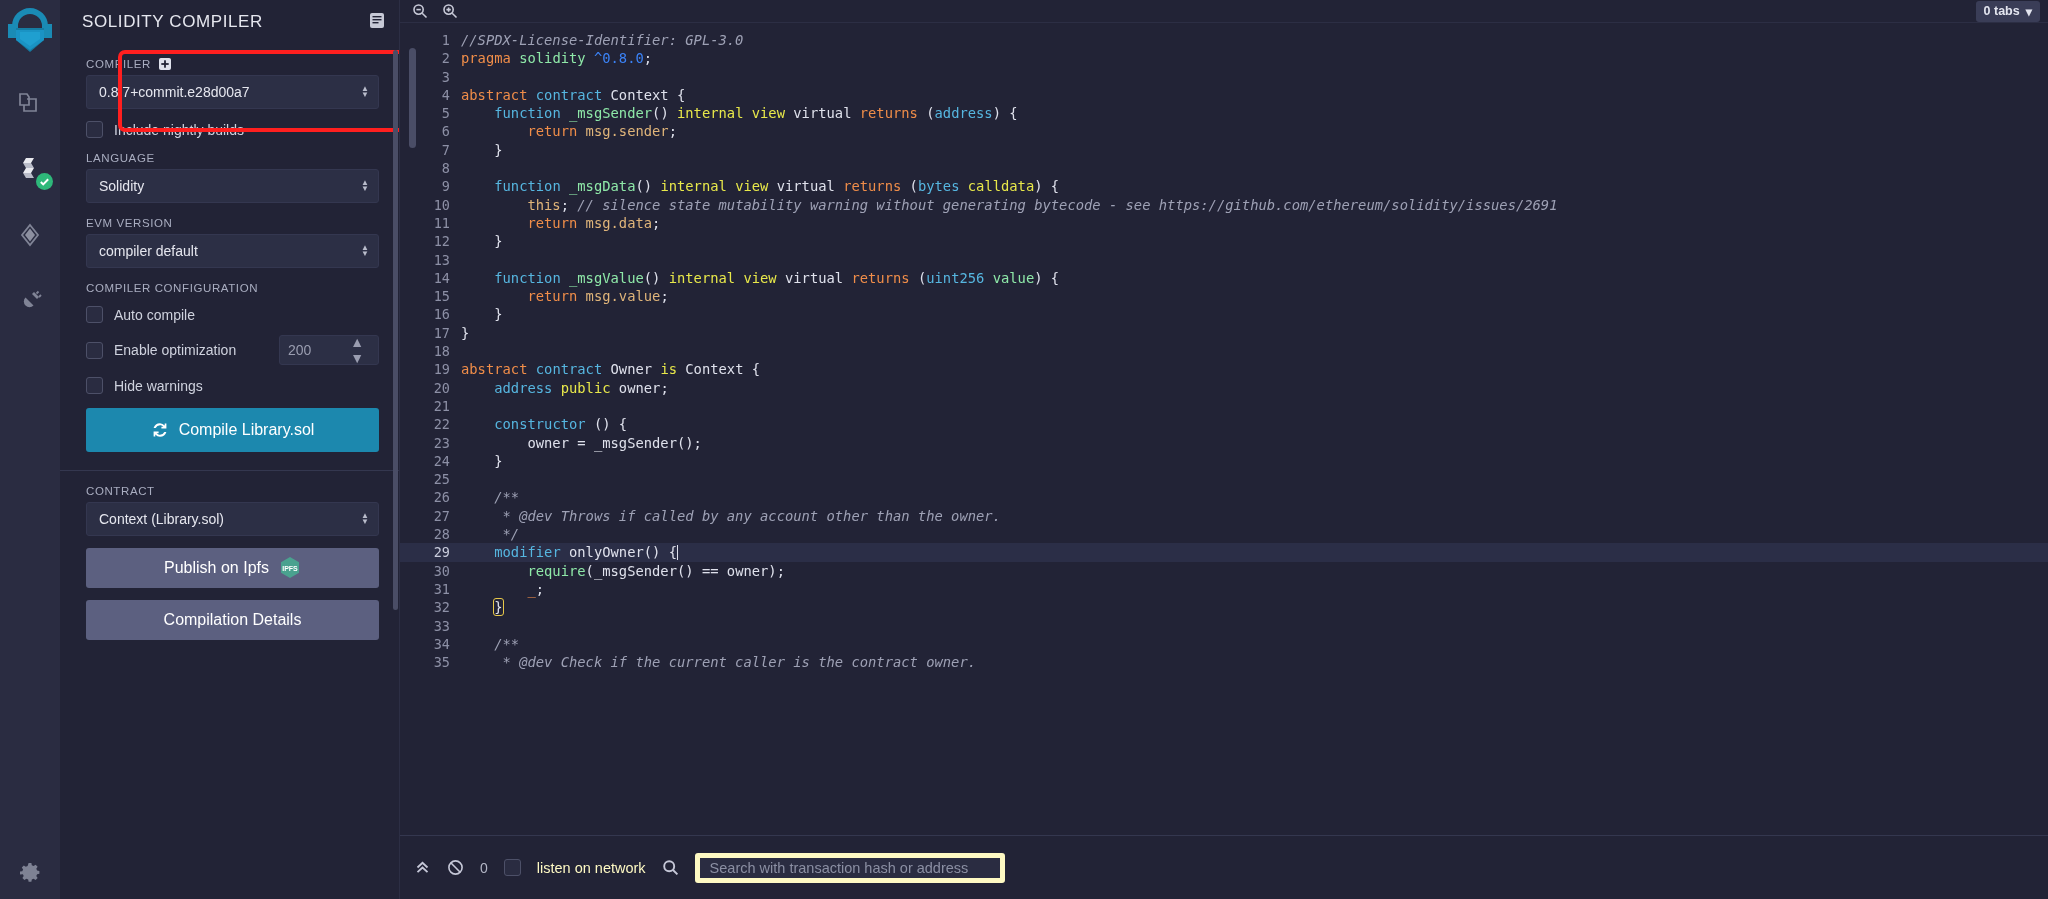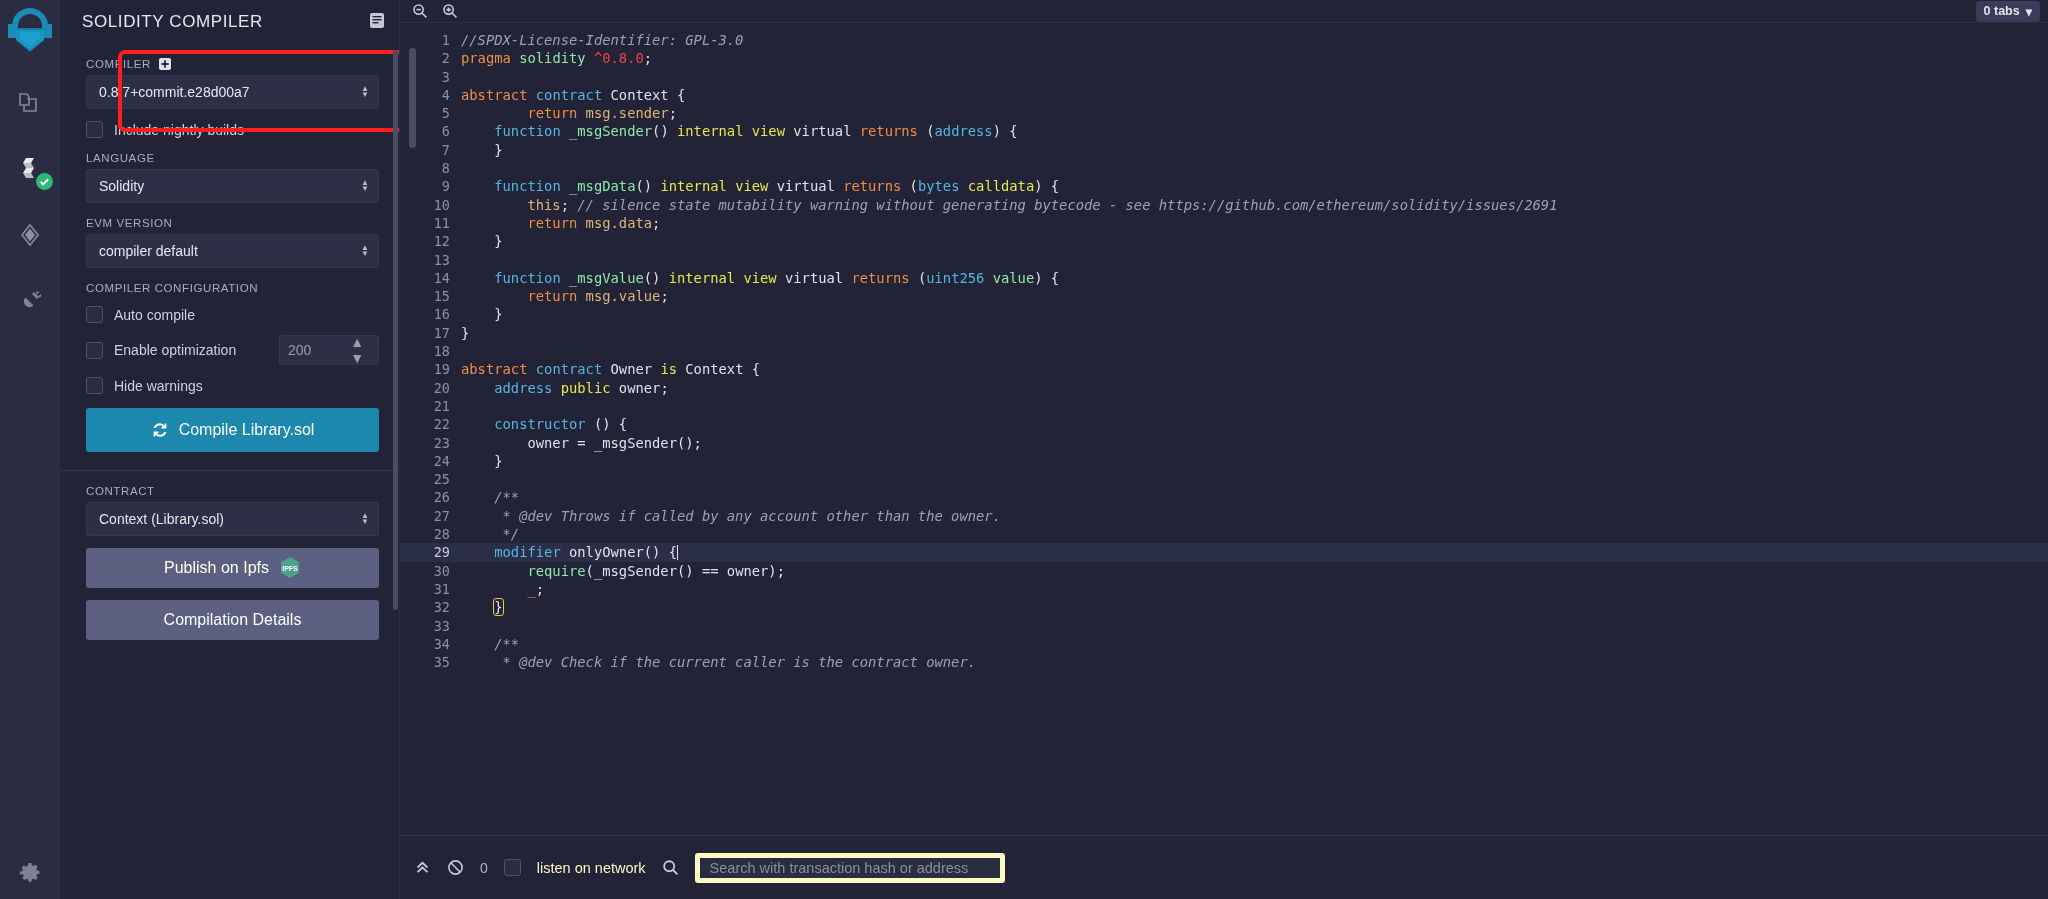--- a/index.html
+++ b/index.html
@@ -58,21 +58,21 @@
   .gline.cur{ background:#2b2e47; color:#c9ccdc;}
   .code{ flex:1; padding-top:8px; background:#222336; position:relative; overflow:hidden;}
   .cline{ height:18.3px; line-height:18.3px; white-space:pre; font-family:"DejaVu Sans Mono", monospace;
           font-size:13.8px; color:#dfe1ec; padding-left:6px;}
   .cline.cur{ background:#2b2e47; }
   .cm{ color:#9ea1b5; font-style:italic; }
   .kw{ color:#f08d49; }      
   .ty{ color:#56b6e0; }
   .id{ color:#8ee8a8; }      
   .mod{ color:#e8e84a; }     
-  .num{ color:#ef4444; }
+  .num{ color:#3b82f6; }
   .str{ color:#e0b57a; }
   .pl{ color:#dfe1ec; }
   .cursor{ display:inline-block; width:1.5px; height:15px; background:#dfe1ec; vertical-align:-3px;}
   .brk{ outline:1px solid #e8c84a; border-radius:2px; }
 
   
   .term{ height:64px; flex:0 0 64px; background:#222336; border-top:1px solid #34374f;
          display:flex; align-items:center; padding:0 14px; gap:16px; }
   .t-ico{ color:#c6c8d8; cursor:pointer; display:flex; align-items:center; }
   .t-count{ color:#b3b6c6; font-size:14px; }
@@ -304,22 +304,22 @@
           <div class="gline">32</div>
           <div class="gline">33</div>
           <div class="gline">34<span class="fold">▼</span></div>
           <div class="gline">35</div>
         </div>
       <div class="code" id="code">
           <div class="cline"><span class="cm">//SPDX-License-Identifier: GPL-3.0</span></div>
           <div class="cline"><span class="kw">pragma</span><span class="pl"> </span><span class="id">solidity</span><span class="pl"> </span><span class="num">^0.8.0</span><span class="pl">;</span></div>
           <div class="cline">&nbsp;</div>
           <div class="cline"><span class="kw">abstract</span><span class="pl"> </span><span class="ty">contract</span><span class="pl"> Context {</span></div>
+          <div class="cline"><span class="pl">    </span><span class="ty">function</span><span class="pl"> </span><span class="id">_msgSender</span><span class="pl">() </span><span class="mod">internal view</span><span class="pl"> virtual </span><span class="kw">returns</span><span class="pl"> (</span><span class="ty">address</span><span class="pl">) {</span></div>
           <div class="cline"><span class="pl">        </span><span class="kw">return</span><span class="pl"> </span><span class="str">msg.sender</span><span class="pl">;</span></div>
-          <div class="cline"><span class="pl">    </span><span class="ty">function</span><span class="pl"> </span><span class="id">_msgSender</span><span class="pl">() </span><span class="mod">internal view</span><span class="pl"> virtual </span><span class="kw">returns</span><span class="pl"> (</span><span class="ty">address</span><span class="pl">) {</span></div>
           <div class="cline"><span class="pl">    }</span></div>
           <div class="cline">&nbsp;</div>
           <div class="cline"><span class="pl">    </span><span class="ty">function</span><span class="pl"> </span><span class="id">_msgData</span><span class="pl">() </span><span class="mod">internal view</span><span class="pl"> virtual </span><span class="kw">returns</span><span class="pl"> (</span><span class="ty">bytes</span><span class="pl"> </span><span class="mod">calldata</span><span class="pl">) {</span></div>
           <div class="cline"><span class="pl">        </span><span class="str">this</span><span class="pl">; </span><span class="cm">// silence state mutability warning without generating bytecode - see https://github.com/ethereum/solidity/issues/2691</span></div>
           <div class="cline"><span class="pl">        </span><span class="kw">return</span><span class="pl"> </span><span class="str">msg.data</span><span class="pl">;</span></div>
           <div class="cline"><span class="pl">    }</span></div>
           <div class="cline">&nbsp;</div>
           <div class="cline"><span class="pl">    </span><span class="ty">function</span><span class="pl"> </span><span class="id">_msgValue</span><span class="pl">() </span><span class="mod">internal view</span><span class="pl"> virtual </span><span class="kw">returns</span><span class="pl"> (</span><span class="ty">uint256</span><span class="pl"> </span><span class="id">value</span><span class="pl">) {</span></div>
           <div class="cline"><span class="pl">        </span><span class="kw">return</span><span class="pl"> </span><span class="str">msg.value</span><span class="pl">;</span></div>
           <div class="cline"><span class="pl">    }</span></div>

